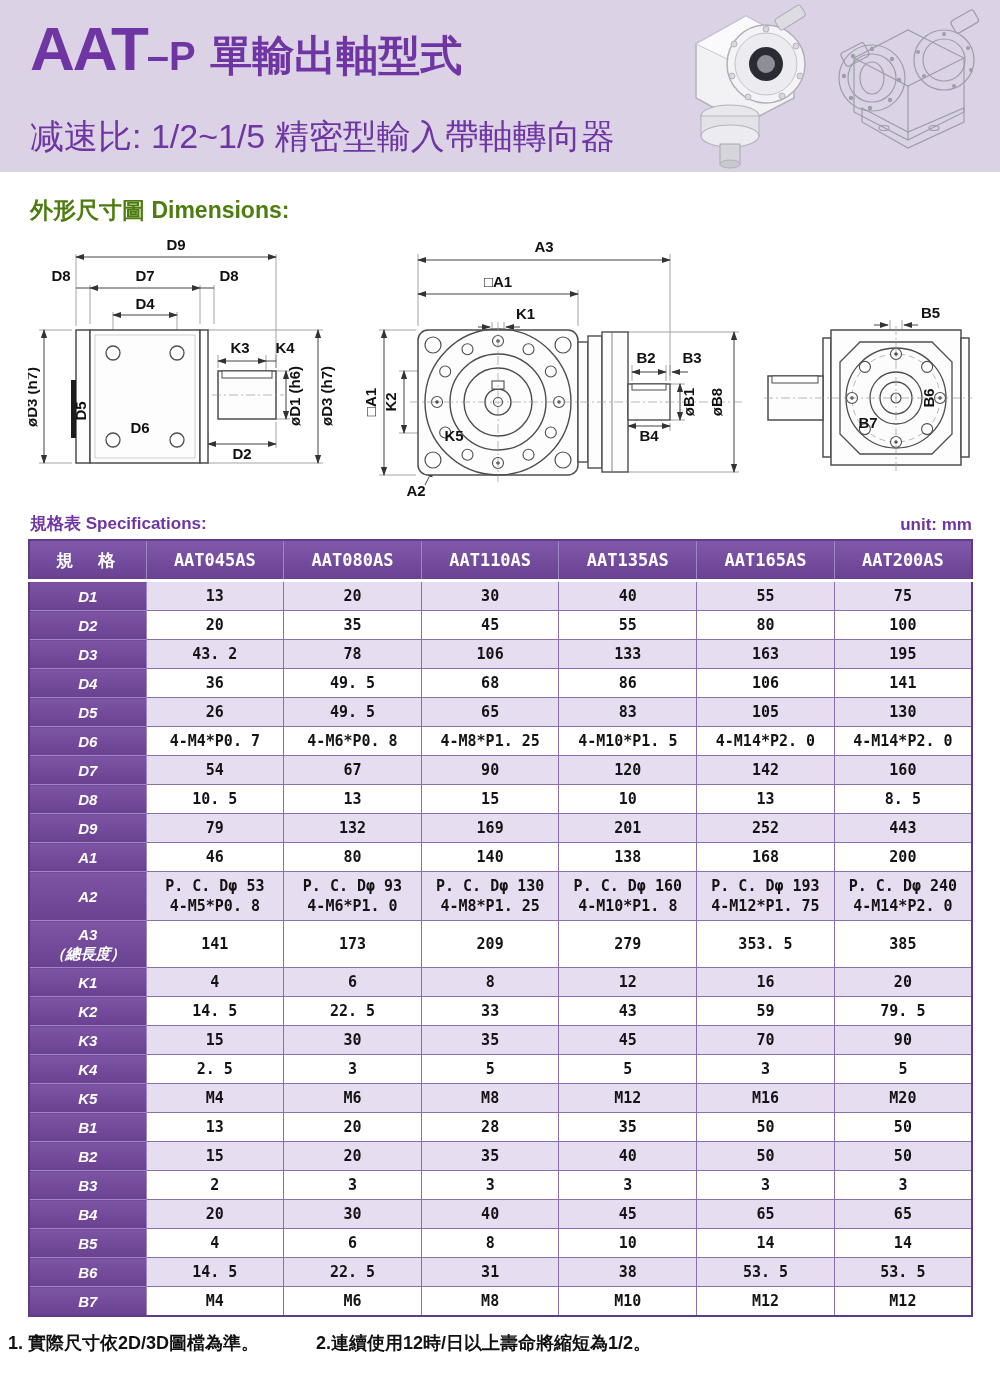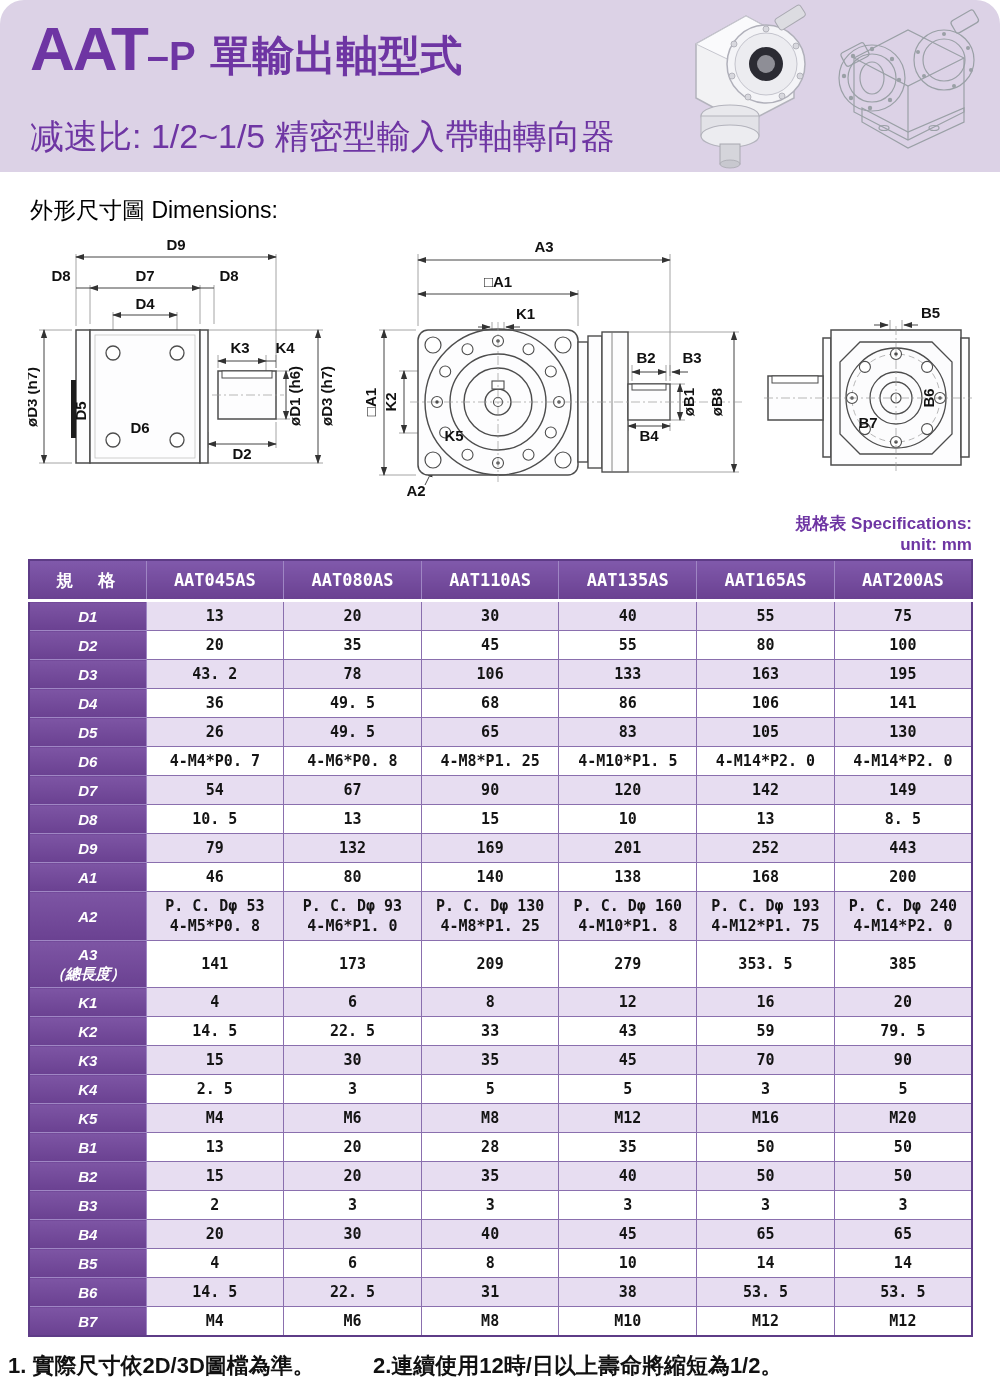--- a/index.html
+++ b/index.html
@@ -1,50 +1,50 @@
 <!DOCTYPE html>
 <html><head>
 <meta charset="utf-8">
 <style>
   html,body{margin:0;padding:0;background:#ffffff;}
   .page{position:relative;width:1000px;height:1389px;background:#ffffff;overflow:hidden;
-        font-family:"Liberation Sans",sans-serif;border-radius:24px;}
+        font-family:"Liberation Sans",sans-serif;}
   
   .banner{position:relative;width:100%;height:172px;background:#dcd2e6;border-bottom:3px solid #fff;}
   .title-block{position:absolute;left:30px;top:14px;color:#6e35a3;}
   .t-line1{white-space:nowrap;line-height:70px;}
   .t-big{font-size:62px;font-weight:800;letter-spacing:-2px;color:#6e35a3;}
   .t-dash{font-size:40px;font-weight:800;color:#6e35a3;}
   .t-cn{font-size:42px;font-weight:800;color:#6e35a3;margin-left:10px;}
   .t-line2{margin-top:14px;font-size:34px;font-weight:400;color:#6e35a3;white-space:nowrap;}
   .product-images{position:absolute;right:10px;top:2px;display:flex;align-items:flex-start;gap:4px;}
   
-  .section-title{margin:20px 0 4px 30px;font-size:23px;font-weight:400;color:#000000;}
+  .section-title{margin:20px 0 4px 30px;font-size:23px;font-weight:700;color:#4d7c0f;}
   .specbar{display:flex;justify-content:space-between;align-items:flex-end;
-           margin:2px 28px 4px 30px;font-size:17px;font-weight:700;color:#6e35a3;flex-direction:column;}
+           margin:2px 28px 4px 30px;font-size:17px;font-weight:700;color:#6e35a3;}
   
   .dims-wrap{margin-left:28px;}
   svg text.dim{font-family:"Liberation Sans",sans-serif;font-size:15px;font-weight:700;fill:#111;}
   
   table.spec{width:945px;margin-left:28px;border-collapse:collapse;table-layout:fixed;
              border:2px solid #5e3c87;}
   table.spec col.c0{width:117px;}
   table.spec th,table.spec td{padding:4px 2px;text-align:center;vertical-align:middle;}
   table.spec thead th{background:linear-gradient(#8059ab,#6a4191);color:#fff;font-size:17px;
              font-weight:700;border:1px solid #9f86c4;border-bottom:3px solid #fff;height:30px;
              font-family:"DejaVu Sans Mono","Liberation Sans",sans-serif;}
   table.spec thead th.spec-head{font-family:"Liberation Sans",sans-serif;letter-spacing:4px;}
   table.spec tbody th{background:linear-gradient(#7d55a4,#6a4191);color:#fff;font-size:15px;
              font-weight:700;border:1px solid #9f86c4;white-space:pre-line;line-height:19px;font-style:italic;}
   table.spec tbody td{font-family:"DejaVu Sans Mono","Liberation Sans",sans-serif;font-size:15px;
              font-weight:700;color:#141414;border:1px solid #8a6fae;background:#ffffff;
              white-space:pre-line;line-height:20px;}
   table.spec tbody tr.alt td{background:#e7ddf1;}
   
-  .notes{margin:14px 0 0 8px;font-size:22px;font-weight:700;color:#111;}
+  .notes{margin:14px 0 0 8px;font-size:18px;font-weight:700;color:#111;}
   .notes span{display:inline-block;}
   .notes .n2{margin-left:52px;}
 </style>
 </head>
 <body>
 
 <div class="page">
 
   <header class="banner">
     <div class="title-block">
@@ -427,21 +427,21 @@
           <td>4-M14*P2. 0</td>
           <td>4-M14*P2. 0</td>
         </tr>
         <tr class="alt">
           <th>D7</th>
           <td>54</td>
           <td>67</td>
           <td>90</td>
           <td>120</td>
           <td>142</td>
-          <td>149</td>
+          <td>160</td>
         </tr>
         <tr>
           <th>D8</th>
           <td>10. 5</td>
           <td>13</td>
           <td>15</td>
           <td>10</td>
           <td>13</td>
           <td>8. 5</td>
         </tr>

